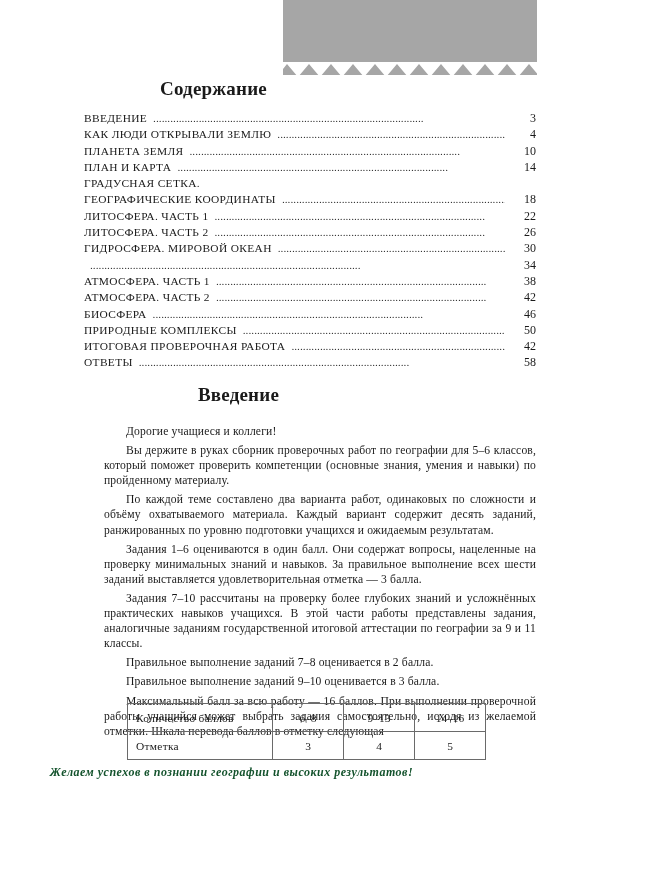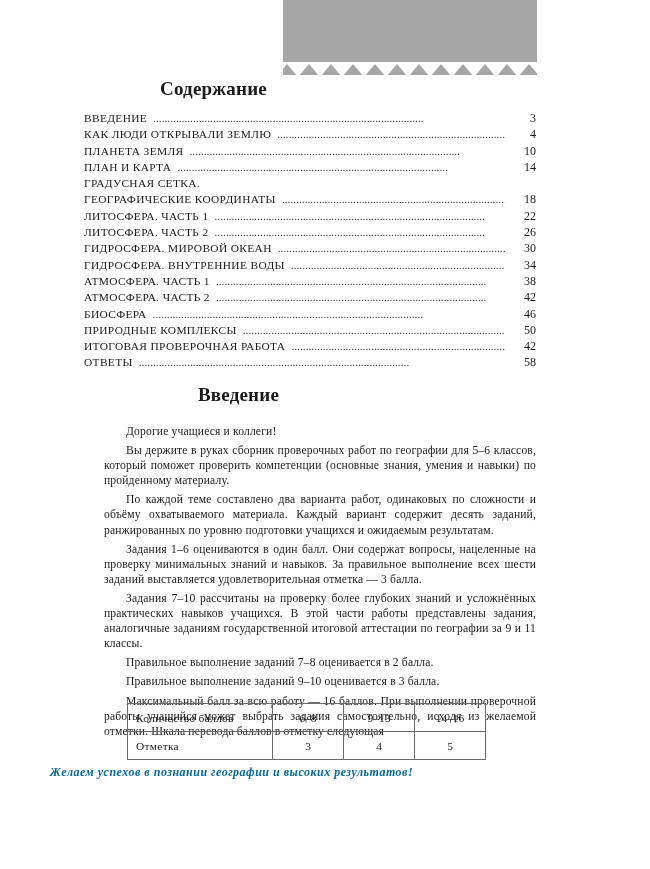--- a/index.html
+++ b/index.html
@@ -159,21 +159,21 @@
     position: absolute;
     left: 0;
     right: 8px;
     top: 765px;
     text-align: center;
     padding-right: 66px;
     font-style: italic;
     font-weight: bold;
     font-size: 12px;
     letter-spacing: 0.5px;
-    color: #0369a1;
+    color: #14532d;
   }
 </style>
 </head>
 <body>
 
 <div id="page">
 
   <div class="deco-band"></div>
   <div class="deco-zigzag">
     <svg width="312" height="16" viewBox="0 0 312 16" xmlns="http://www.w3.org/2000/svg">
@@ -240,21 +240,20 @@
         <span class="toc-label">ЛИТОСФЕРА. ЧАСТЬ 2</span>
         <span class="toc-dots">...............................................................................................</span>
         <span class="toc-page">26</span>
       </div>
       <div class="toc-row">
         <span class="toc-label">ГИДРОСФЕРА. МИРОВОЙ ОКЕАН</span>
         <span class="toc-dots">...............................................................................................</span>
         <span class="toc-page">30</span>
       </div>
       <div class="toc-row">
-        <span class="toc-label">ГИДРОСФЕРА. ВНУТРЕННИЕ ВОДЫ</span>
         <span class="toc-dots">...............................................................................................</span>
         <span class="toc-page">34</span>
       </div>
       <div class="toc-row">
         <span class="toc-label">АТМОСФЕРА. ЧАСТЬ 1</span>
         <span class="toc-dots">...............................................................................................</span>
         <span class="toc-page">38</span>
       </div>
       <div class="toc-row">
         <span class="toc-label">АТМОСФЕРА. ЧАСТЬ 2</span>

